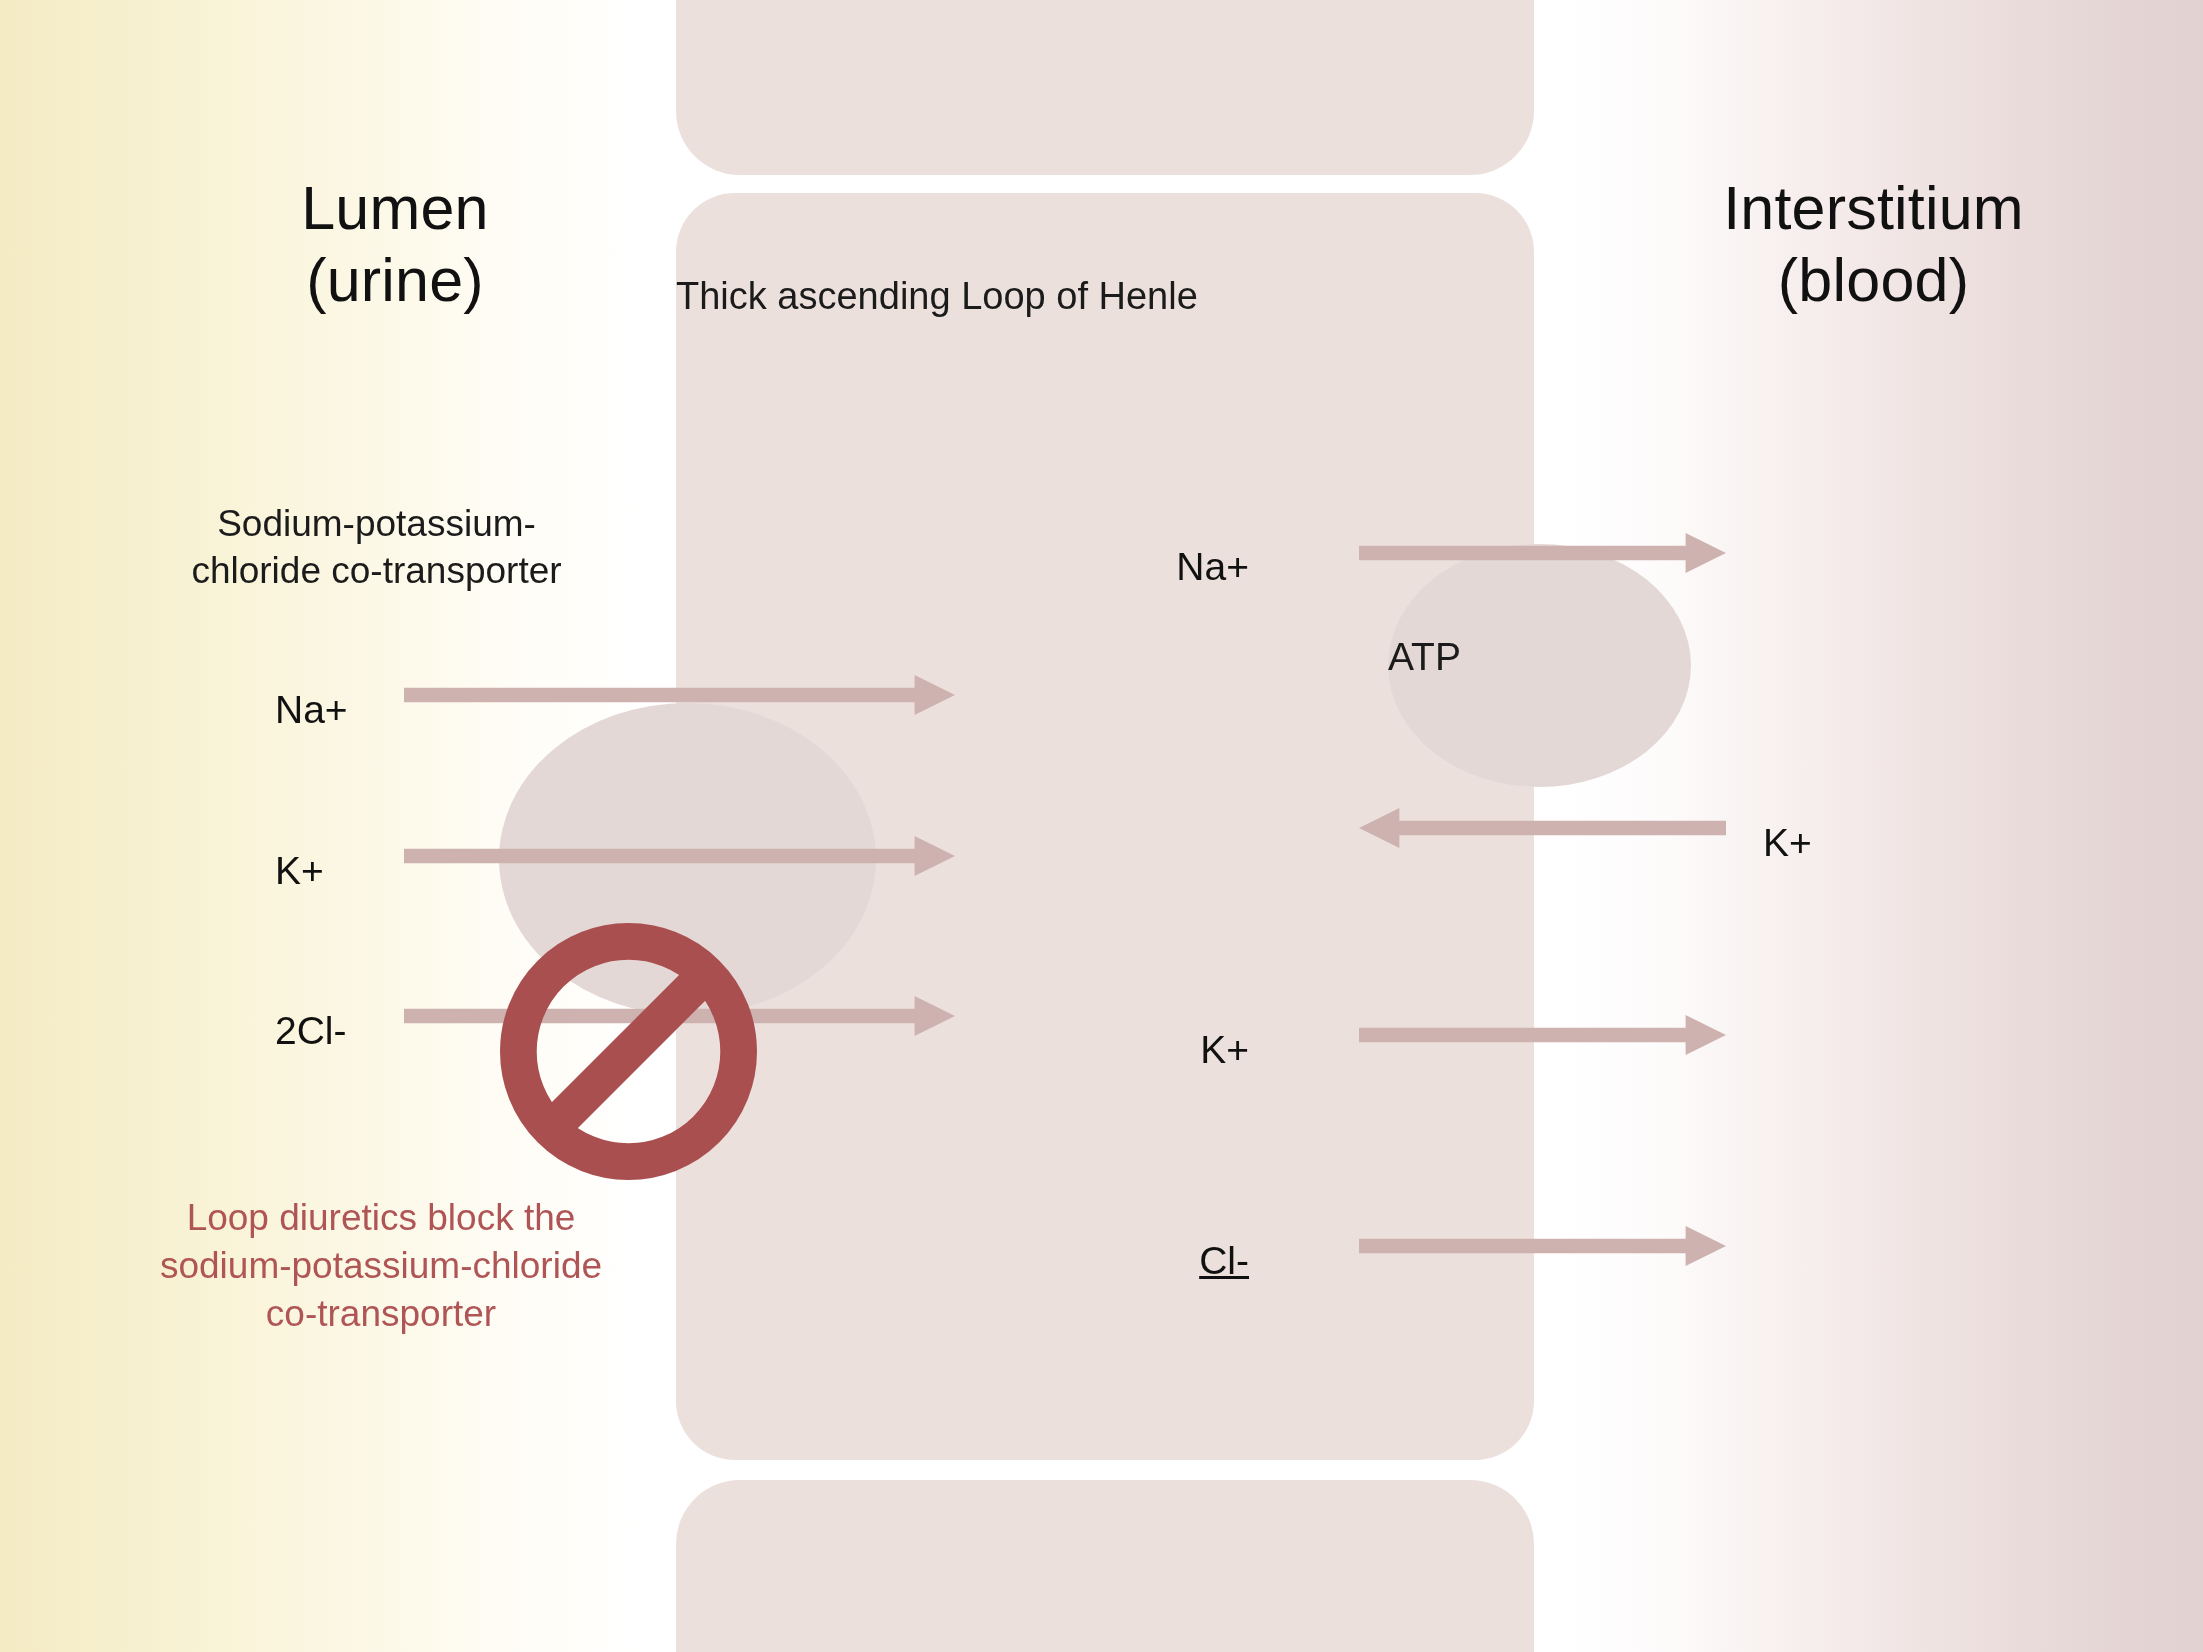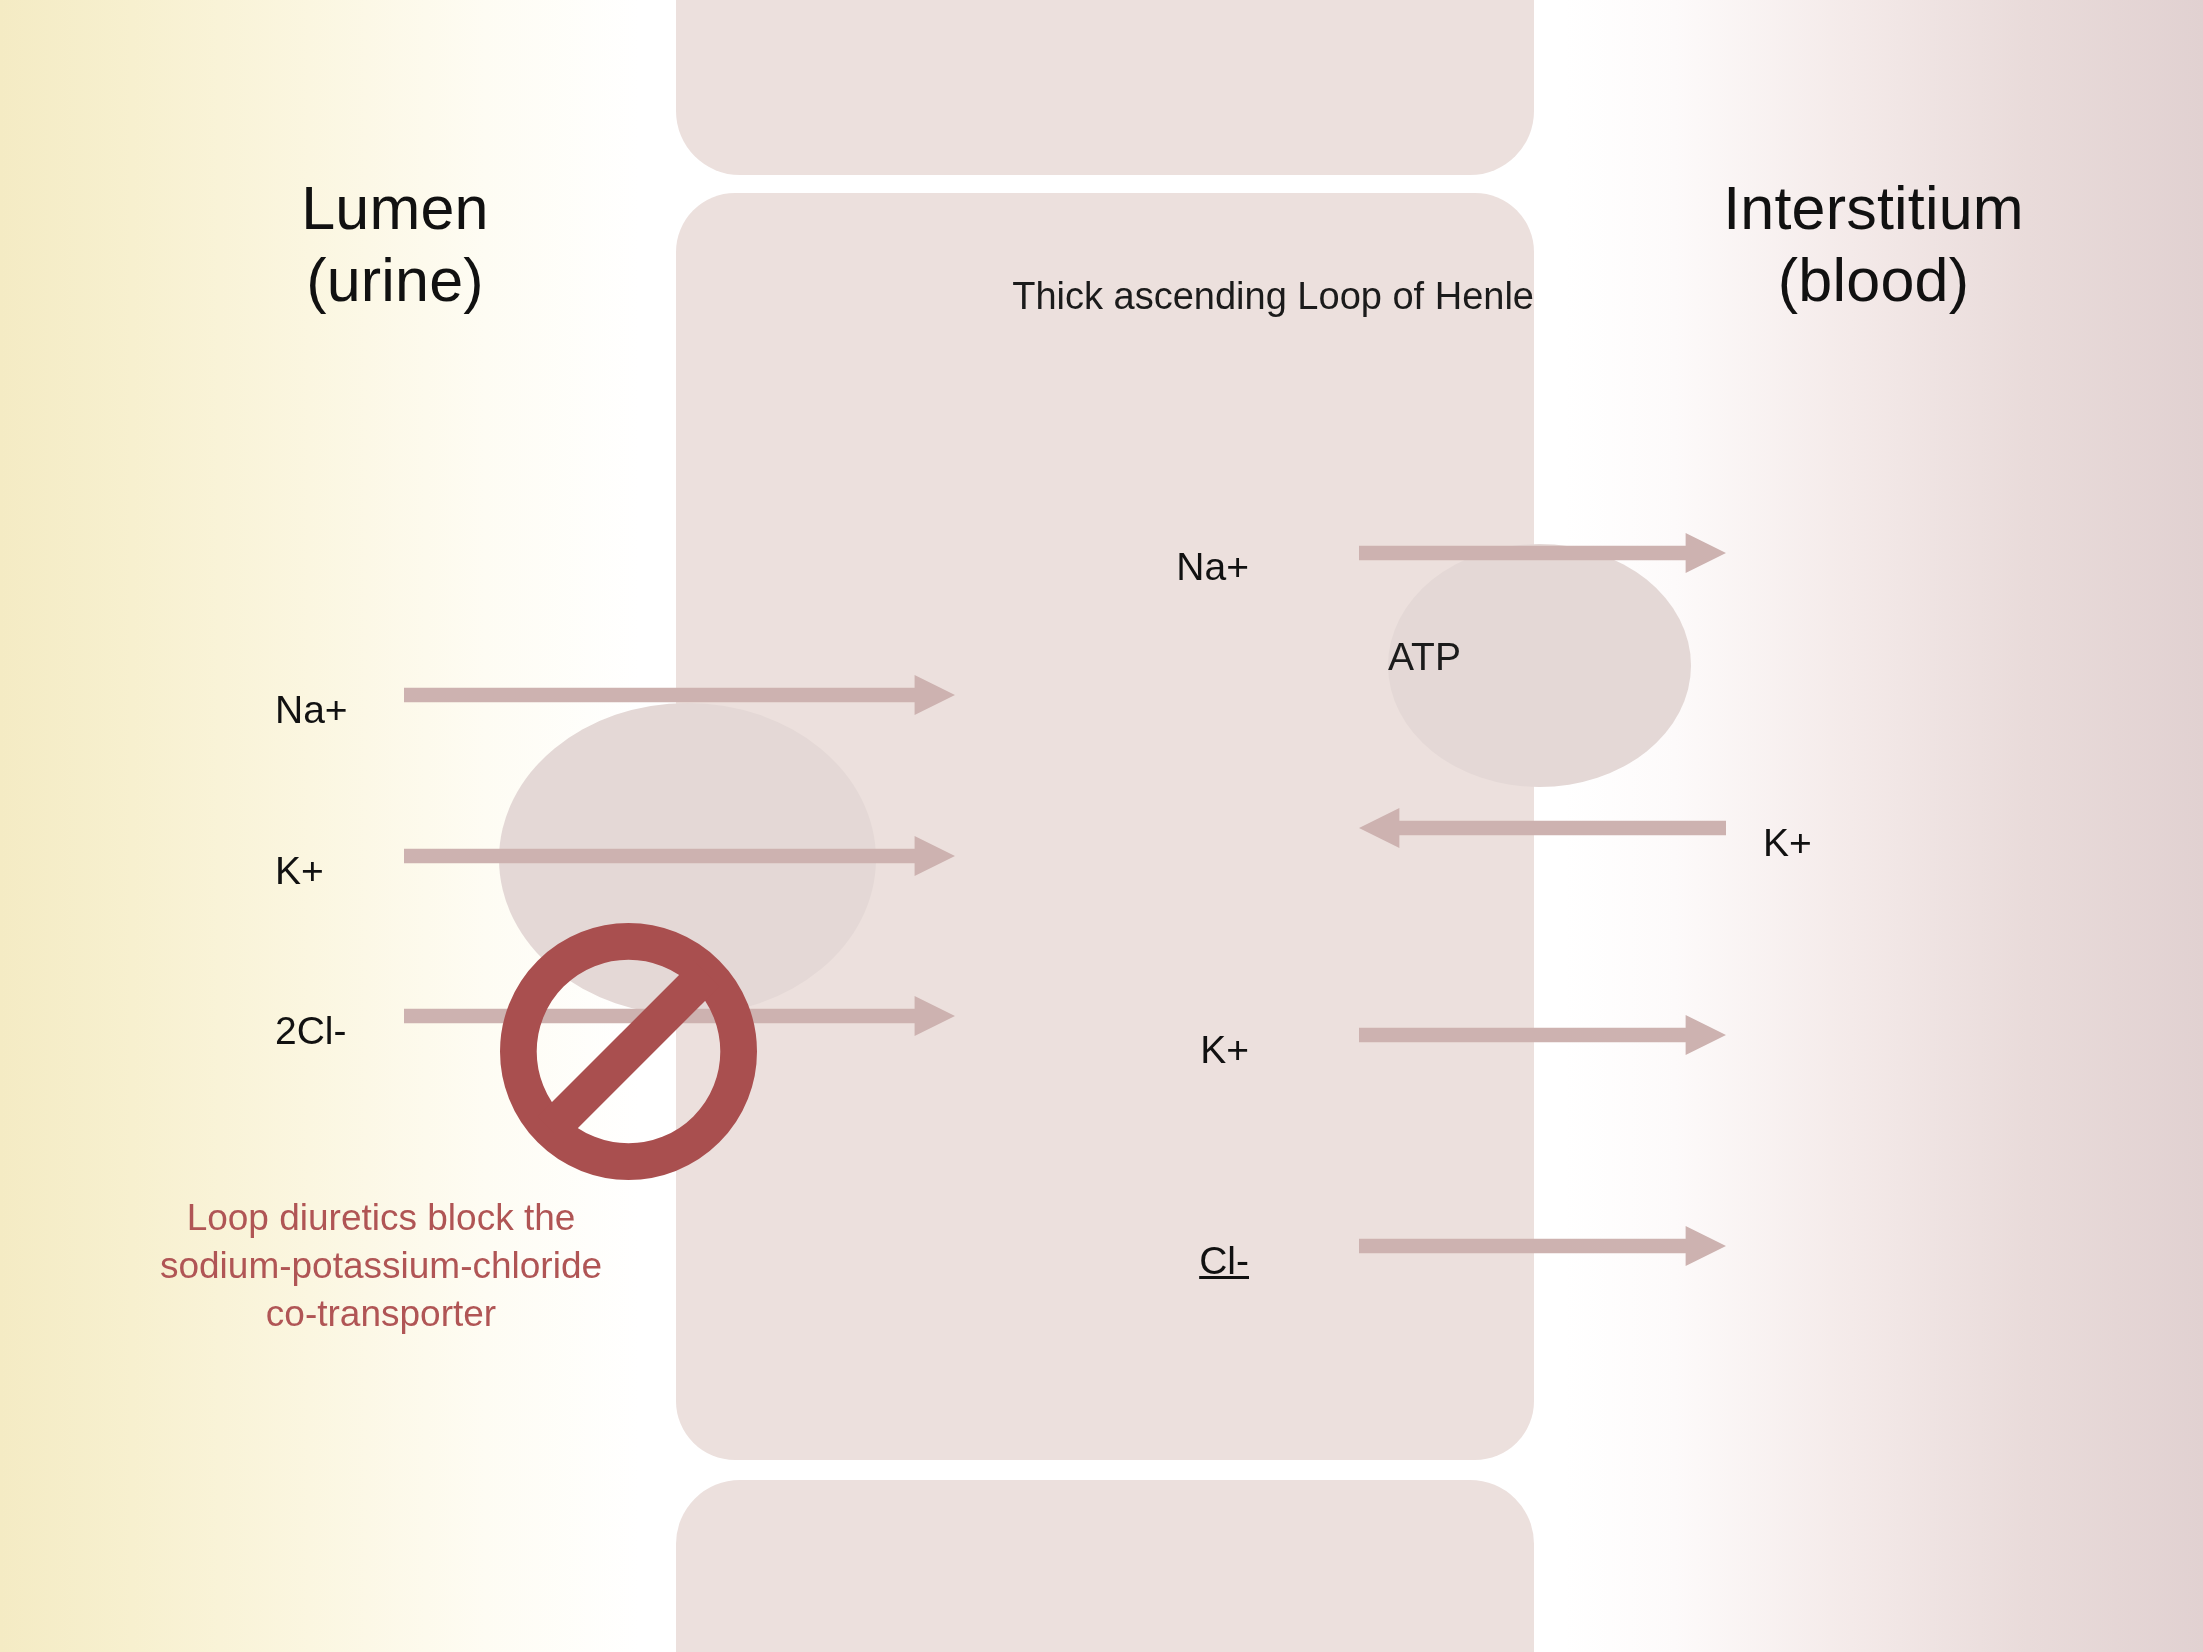--- a/index.html
+++ b/index.html
@@ -73,21 +73,21 @@
     left: 1598px;
     top: 173px;
     width: 551px;
     text-align: center;
   }
   #cell-title {
     position: absolute;
     left: 676px;
     top: 275px;
     width: 858px;
-    text-align: right;
+    text-align: left;
     font-size: 38px;
     color: #1b1b1b;
     font-weight: 400;
   }
 
   
   .blob {
     position: absolute;
     background: #e4d8d6;
     border-radius: 50%;
@@ -175,20 +175,22 @@
   <div class="cell" id="cell-main"></div>
 
   <div class="cell" id="cell-bottom"></div>
 
   <div class="side-title" id="interstitium-title">Interstitium
 (blood)</div>
   <div class="side-title" id="lumen-title">Lumen
 (urine)</div>
   <div id="cell-title">Thick ascending Loop of Henle</div>
 
+  <div id="nkcc-caption">Sodium-potassium-
+chloride co-transporter</div>
 
   <div class="blob" id="nkcc-blob"></div>
 
   <div class="ion-label" style="left:275px; top:643px; width:119px;">Na+</div>
   <div class="arrow" style="left:404px; top:675px; width:551px;">
     <svg viewBox="0 0 600 44" preserveAspectRatio="none">
       <path d="M0,14 L556,14 L556,0 L600,22 L556,44 L556,30 L0,30 Z" fill="#cdb2b0"></path>
     </svg>
   </div>
 

